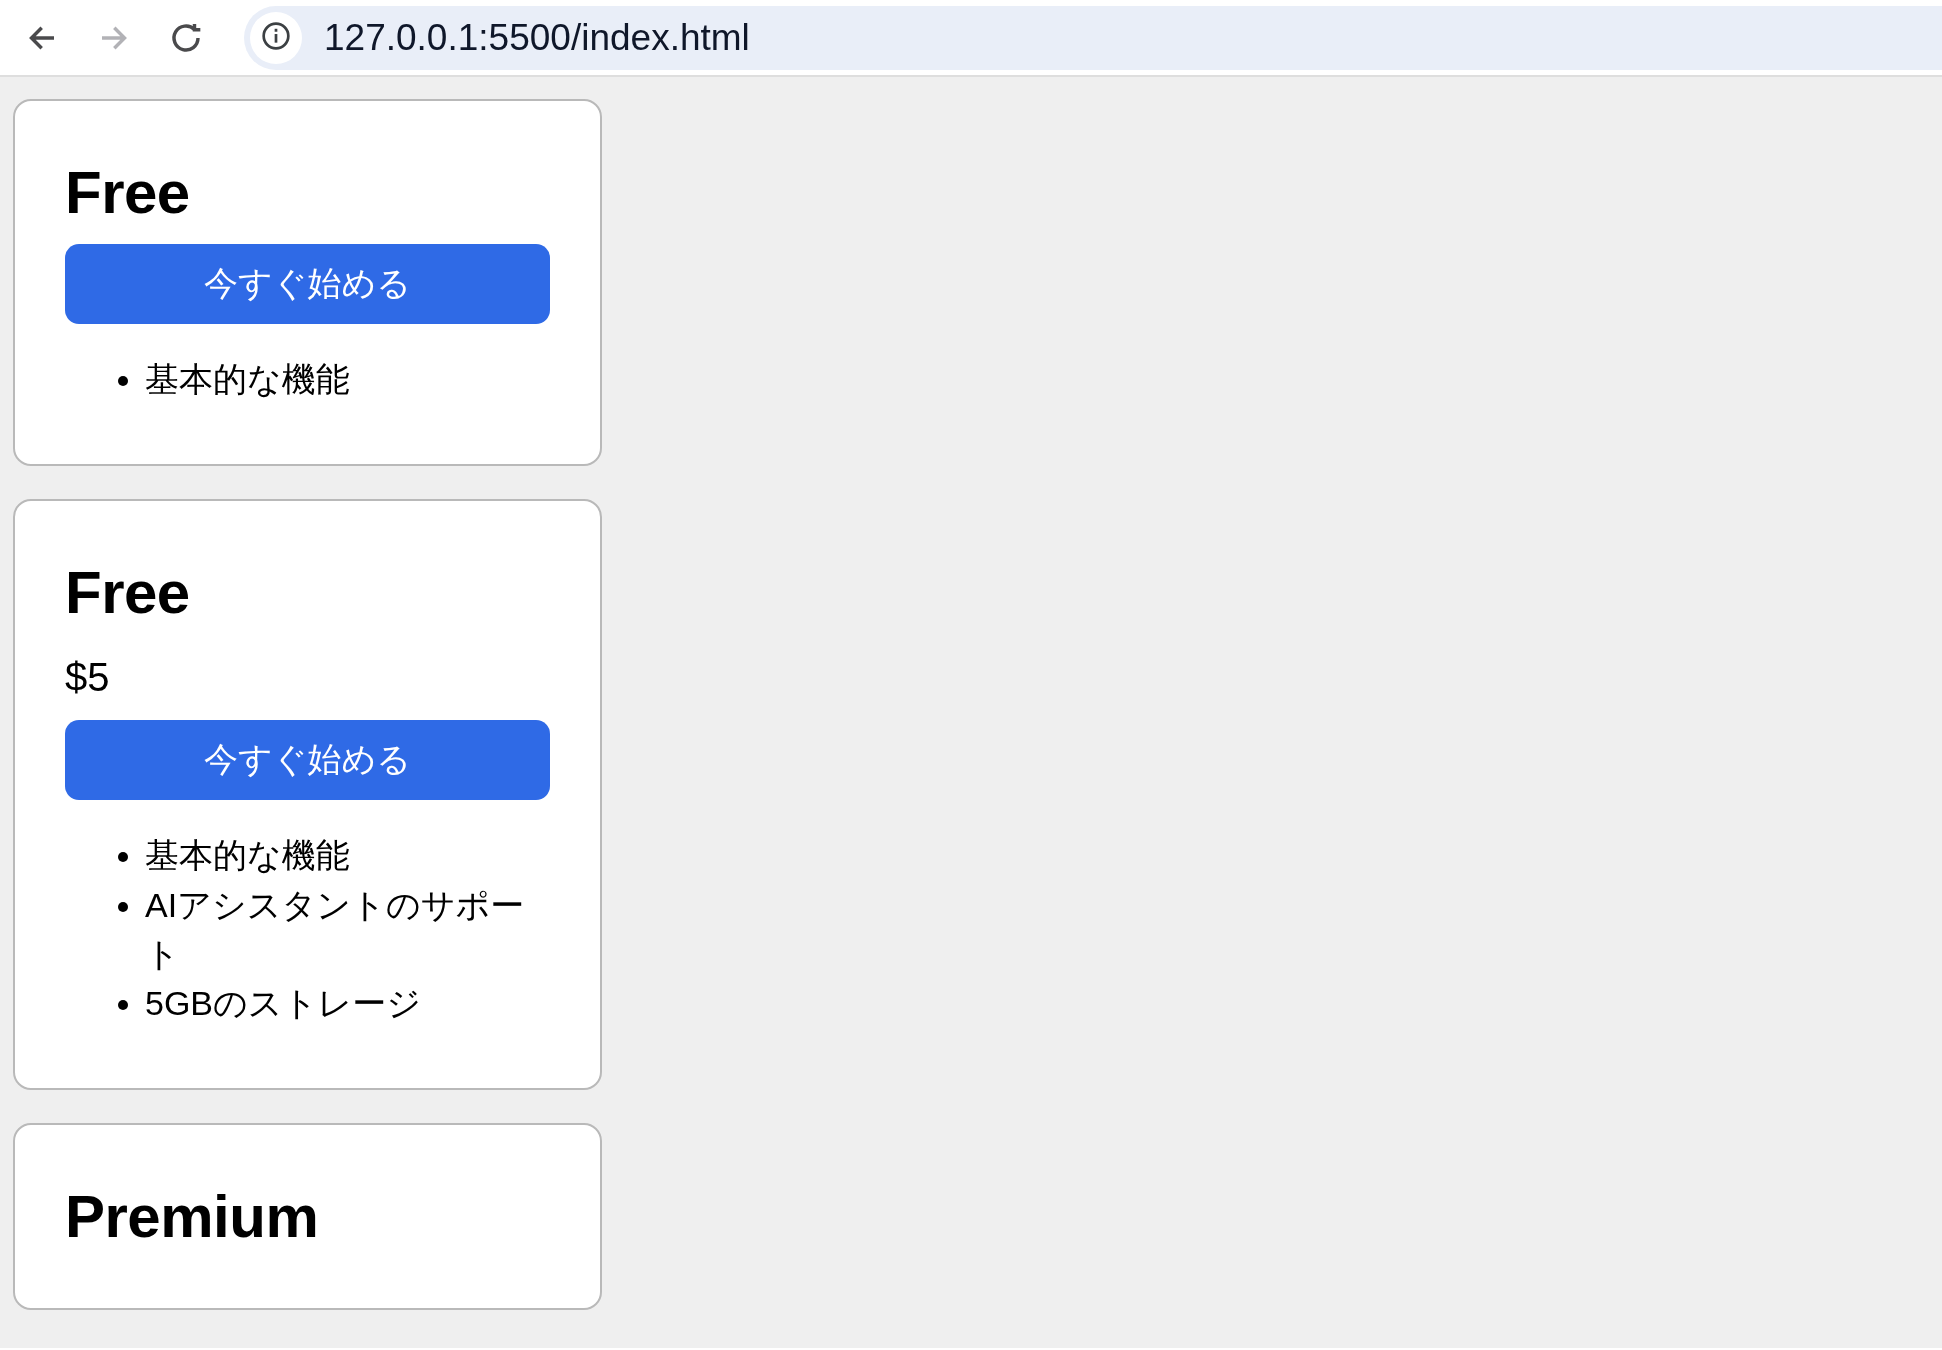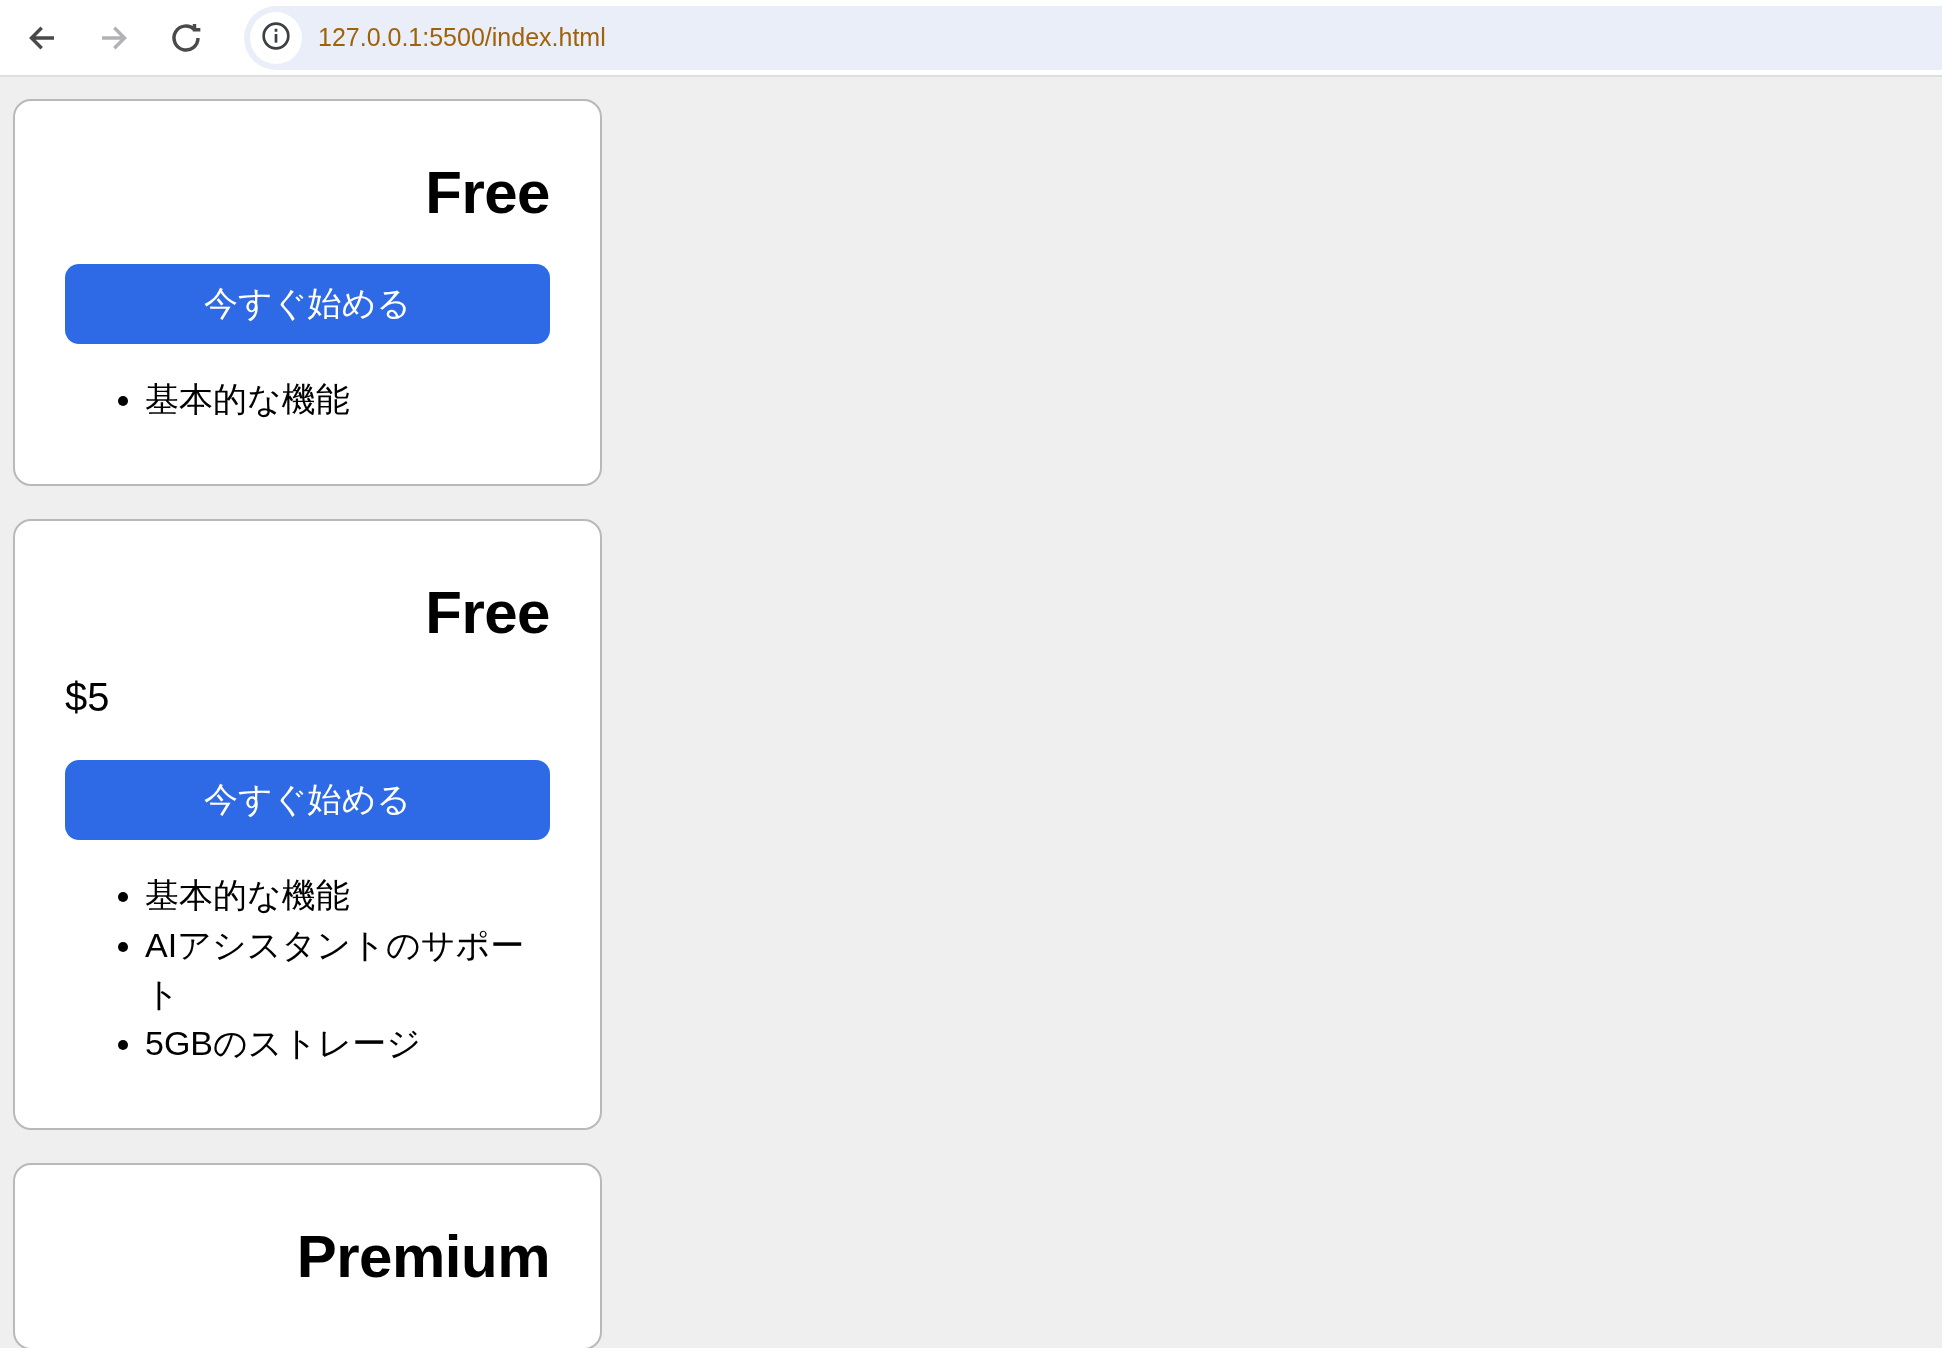--- a/index.html
+++ b/index.html
@@ -57,23 +57,23 @@
     height: 52px;
     border-radius: 50%;
     background: #ffffff;
     display: flex;
     align-items: center;
     justify-content: center;
     flex: 0 0 auto;
     cursor: pointer;
   }
   .url-text {
-    margin-left: 16px;
-    font-size: 25px;
-    color: #a16207;
+    margin-left: 22px;
+    font-size: 37px;
+    color: #0f172a;
     white-space: nowrap;
   }
 
   
   .page {
     height: 1271px;
     background: var(--page-bg, #efefef);
     padding: 22px 0 0 13px;
     box-sizing: border-box;
     overflow: hidden;
@@ -86,32 +86,31 @@
     border-radius: 18px;
     padding: 60px 50px 60px;
     margin-bottom: 33px;
   }
   .plan-title {
     margin: 0;
     font-size: 60px;
     line-height: 1.05;
     font-weight: 700;
     letter-spacing: -0.5px;
-    text-align: right;
   }
   .plan-price {
     margin: 30px 0 0 0;
     font-size: 40px;
     line-height: 1.15;
   }
   .cta-button {
     display: block;
     width: 100%;
     height: 80px;
-    margin-top: 40px;
+    margin-top: 20px;
     background: var(--accent, #2f6ae6);
     color: #ffffff;
     font-family: inherit;
     font-size: 34px;
     border: none;
     border-radius: 14px;
     cursor: pointer;
   }
   .feature-list {
     margin: 31px 0 0 0;

